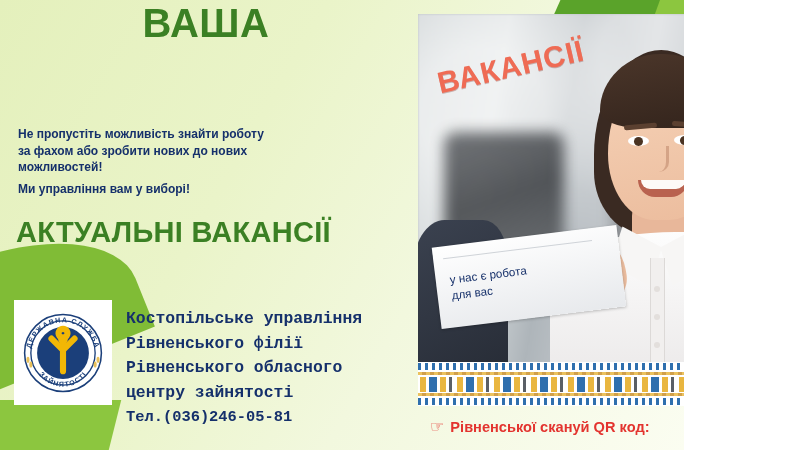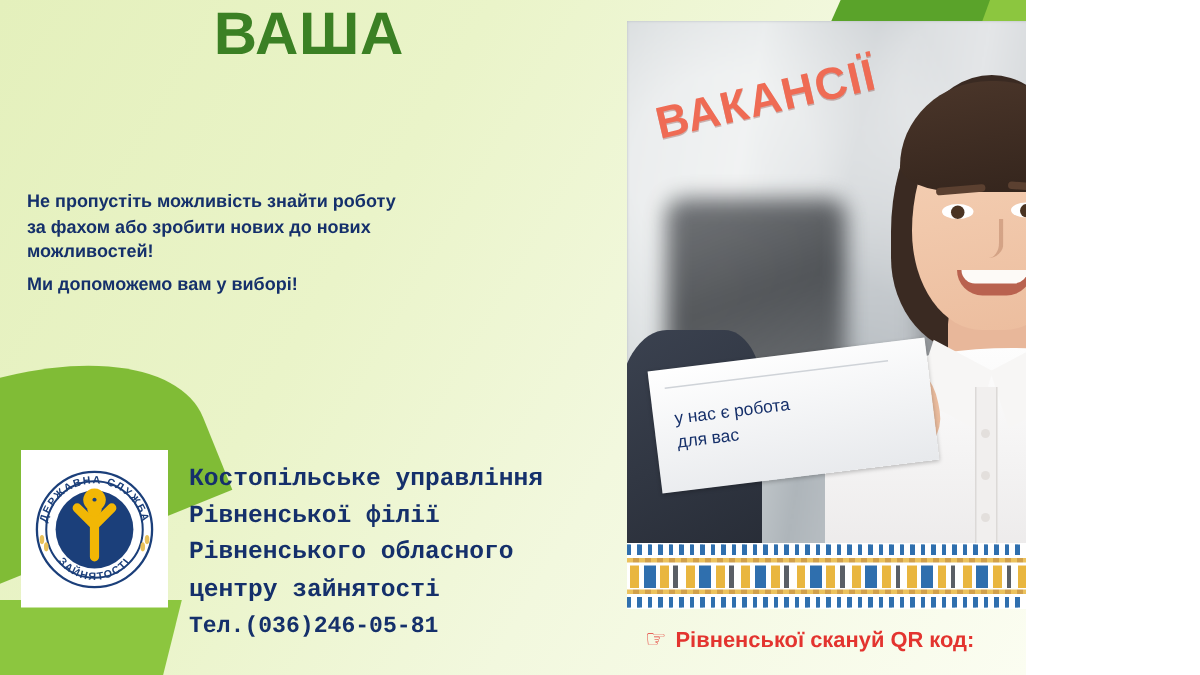--- a/index.html
+++ b/index.html
@@ -253,23 +253,24 @@
   <div class="right-band"></div>
 
   <div class="headline">
     <span>ВАША</span>
   </div>
 
   <div class="body-copy">
     <p>Не пропустіть  можливість  знайти  роботу</p>
     <p>за фахом  або  зробити  нових до нових</p>
     <p>можливостей!</p>
-    <p class="gap">Ми допоможемо вам у виборі!</p>
-  </div>
-
+    <p class="gap">Ми управління вам у виборі!</p>
+  </div>
+
+  <div class="subhead">АКТУАЛЬНІ ВАКАНСІЇ</div>
 
   <div class="logo-box">
     <svg class="logo-svg" viewBox="0 0 100 100" width="96" height="96">
       <defs>
         <path id="arcTop" d="M 16,52 A 34,34 0 0 1 84,52"></path>
         <path id="arcBot" d="M 19,54 A 31,31 0 0 0 81,54"></path>
       </defs>
       <circle cx="50" cy="50" r="40" fill="#ffffff" stroke="#1b3f7a" stroke-width="1.6"></circle>
       <circle cx="50" cy="50" r="33.5" fill="none" stroke="#1b3f7a" stroke-width="1.4"></circle>
       <circle cx="50" cy="50" r="27" fill="#1b3f7a"></circle>
@@ -285,21 +286,21 @@
         <ellipse cx="13.5" cy="57" rx="1.6" ry="3.2"></ellipse>
         <ellipse cx="16.5" cy="62" rx="1.6" ry="3.2"></ellipse>
         <ellipse cx="86.5" cy="57" rx="1.6" ry="3.2"></ellipse>
         <ellipse cx="83.5" cy="62" rx="1.6" ry="3.2"></ellipse>
       </g>
     </svg>
   </div>
 
   <div class="address">
     <p>Костопільське управління</p>
-    <p>Рівненської філії</p>
+    <p>Рівненського філії</p>
     <p>Рівненського обласного</p>
     <p>центру зайнятості</p>
     <p class="phone">Тел.(036)246-05-81</p>
   </div>
 
   <div class="photo">
     <div class="bg-blur"></div>
     <div class="bg-rack"></div>
     <div class="bg-rack2"></div>
     <div class="bg-pillar"></div>

